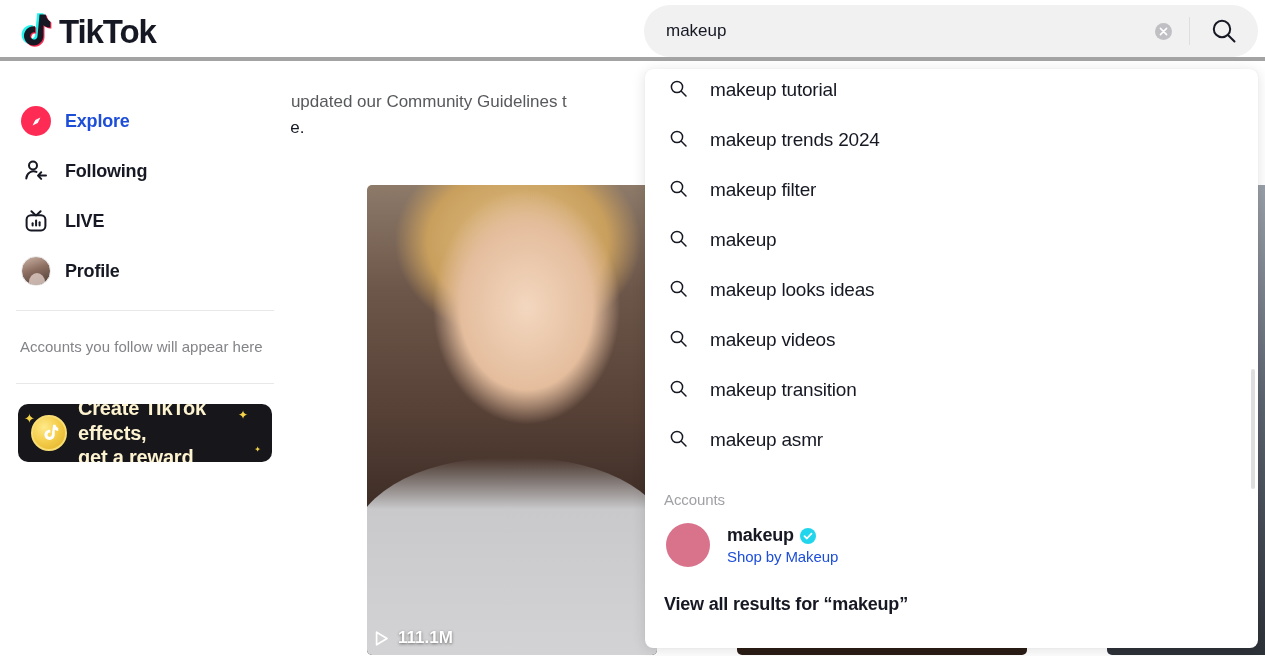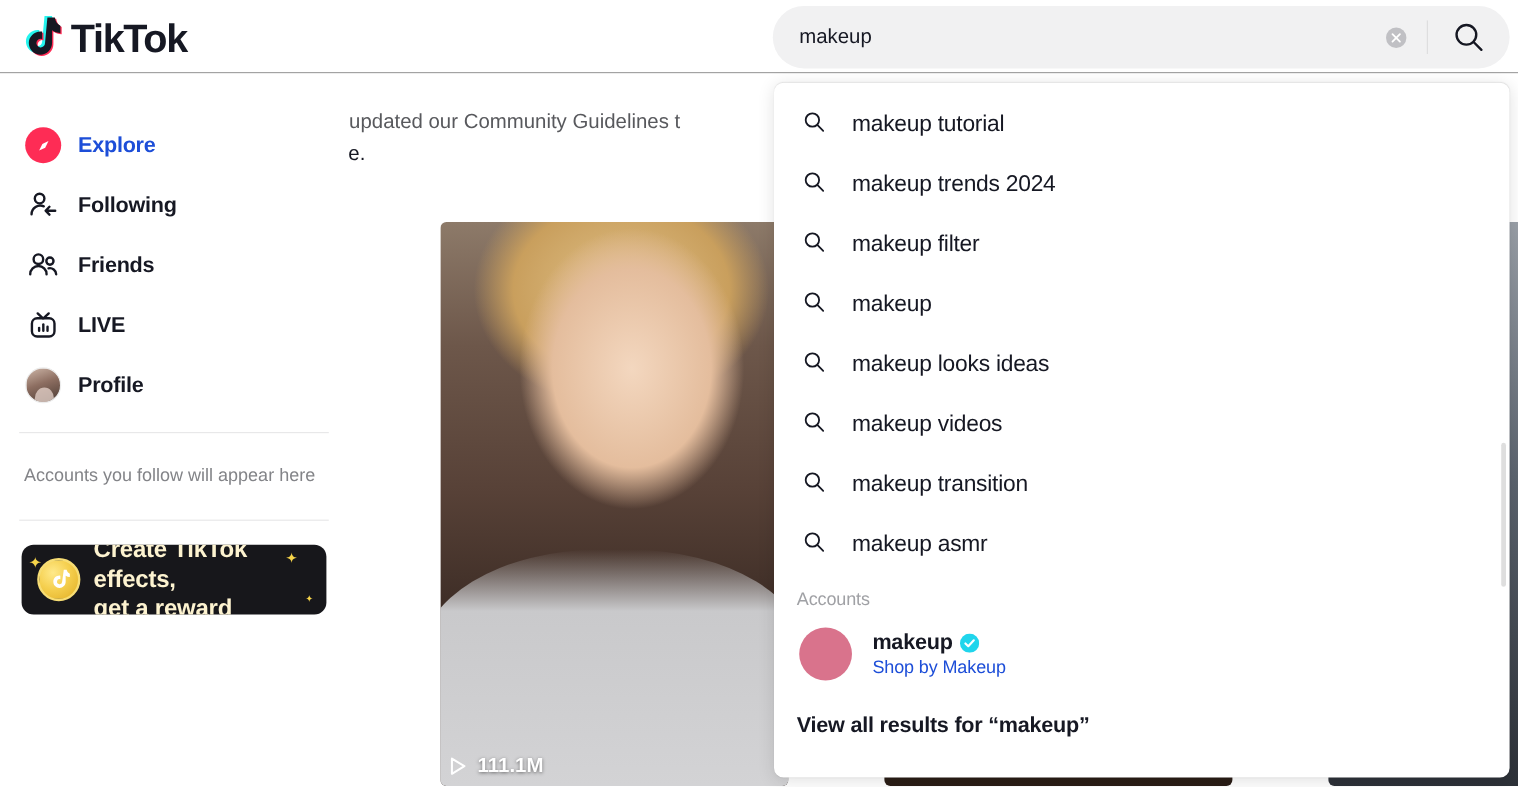--- a/index.html
+++ b/index.html
@@ -8,21 +8,21 @@
     overflow: hidden;
     background: #ffffff;
     font-family: "Liberation Sans", sans-serif;
     color: #161823;
   }
   #app { position: relative; width: 1265px; height: 656px; overflow: hidden; background:#fff; }
 
   
   .header {
     position: absolute; top: 0; left: 0; width: 1265px; height: 61px;
-    background: #fff; border-bottom: 1px solid #a3a3a3; z-index: 30;
+    background: #fff; border-bottom: 4px solid #a3a3a3; z-index: 30;
   }
   .logo-wrap {
     position: absolute; left: 14px; top: 9px; height: 44px;
     display: flex; align-items: center; gap: 3px;
   }
   .logo-note { width: 42px; height: 42px; position: relative; }
   .logo-text {
     font-size: 33px; font-weight: 700; letter-spacing: -1.1px; color: #161823;
     line-height: 1;
   }
@@ -143,21 +143,21 @@
   }
 
   
   .dropdown {
     position: absolute; left: 645px; top: 69px; width: 613px; height: 579px;
     background: #fff; border-radius: 8px;
     box-shadow: 0 2px 14px rgba(0,0,0,0.12), 0 0 1px rgba(0,0,0,0.10);
     z-index: 40; overflow: hidden; padding-top: 10px;
   }
   .sugg-row {
-    display:flex; align-items:center; gap: 22px; height: 50px; padding: 0 24px;
+    display:flex; align-items:flex-start; gap: 22px; height: 50px; padding: 0 24px;
     cursor: pointer;
   }
   .sugg-text { font-size: 19px; color: #161823; letter-spacing: -0.2px; }
   .section-label {
     font-size: 15px; color: #a0a1a5; padding: 12px 24px 6px 19px; letter-spacing:-0.1px;
   }
   .account-row {
     display:flex; align-items:center; gap: 17px; padding: 6px 24px 6px 21px;
     height: 62px; cursor: pointer;
   }
@@ -232,31 +232,20 @@
       <span class="nav-icon">
         <svg width="28" height="28" viewBox="0 0 28 28">
           <circle cx="11" cy="8.5" r="4" fill="none" stroke="#161823" stroke-width="2"></circle>
           <path d="M4.3 21.5 a7.3 7.3 0 0 1 10.2 -6.6" fill="none" stroke="#161823" stroke-width="2" stroke-linecap="round"></path>
           <path d="M24 18.6 H16.3 M19.2 15.3 L16 18.6 L19.2 21.9" fill="none" stroke="#161823" stroke-width="2" stroke-linecap="round" stroke-linejoin="round"></path>
         </svg>
       </span>
       <span class="nav-label">Following</span>
     </div>
 
-    <div class="nav-item">
-      <span class="nav-icon">
-        <svg width="28" height="28" viewBox="0 0 28 28">
-          <circle cx="10" cy="9" r="4" fill="none" stroke="#161823" stroke-width="2"></circle>
-          <circle cx="19.6" cy="10.6" r="3" fill="none" stroke="#161823" stroke-width="2"></circle>
-          <path d="M3.2 21.5 a6.8 6.8 0 0 1 13.6 0" fill="none" stroke="#161823" stroke-width="2" stroke-linecap="round"></path>
-          <path d="M18.4 16.6 a5.2 5.2 0 0 1 6.4 4.9" fill="none" stroke="#161823" stroke-width="2" stroke-linecap="round"></path>
-        </svg>
-      </span>
-      <span class="nav-label">Friends</span>
-    </div>
 
     <div class="nav-item">
       <span class="nav-icon">
         <svg width="28" height="28" viewBox="0 0 28 28">
           <path d="M9.4 4.2 L13.6 8.2 M18.6 4.2 L14.4 8.2" stroke="#161823" stroke-width="2" stroke-linecap="round" fill="none"></path>
           <rect x="4.6" y="8.2" width="18.8" height="15.2" rx="4.4" fill="none" stroke="#161823" stroke-width="2"></rect>
           <rect x="9.6" y="15.2" width="2" height="4.4" rx="1" fill="#161823"></rect>
           <rect x="13.1" y="12.4" width="2" height="7.2" rx="1" fill="#161823"></rect>
           <rect x="16.6" y="14.2" width="2" height="5.4" rx="1" fill="#161823"></rect>
         </svg>

